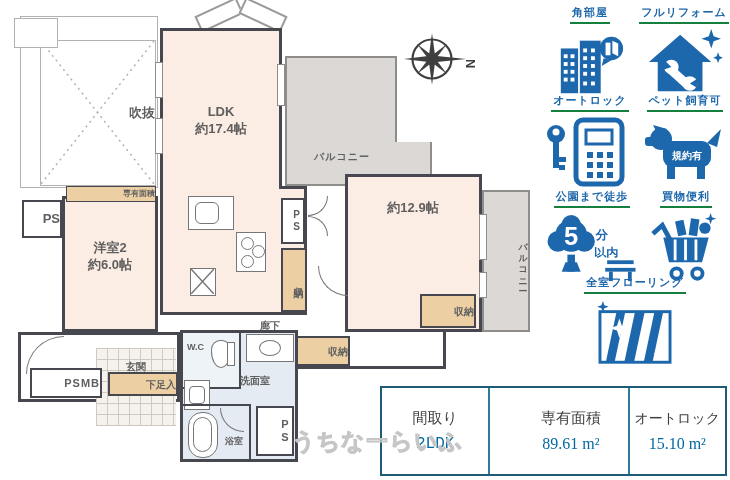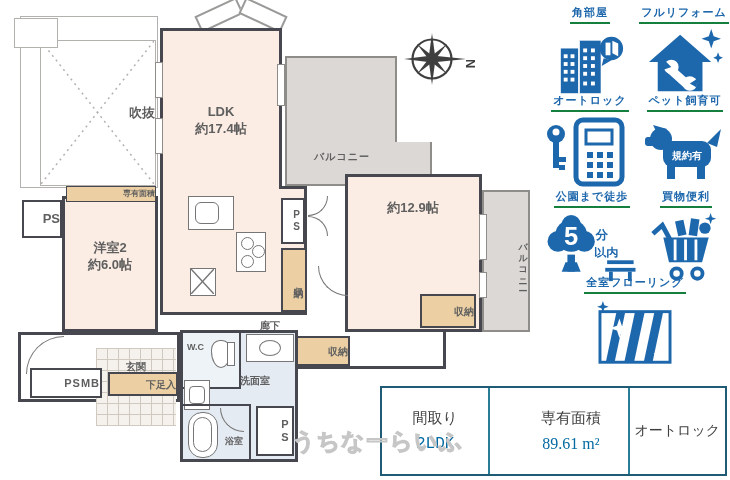--- a/index.html
+++ b/index.html
@@ -343,18 +343,19 @@
     <div class="tcol" style="flex:0 0 31%;">
       <div class="thead">間取り</div>
       <div class="tval">2LDK</div>
     </div>
     <div class="tcol" style="flex:0 0 33%;padding-left:24px;">
       <div class="thead">専有面積</div>
       <div class="tval">89.61 m²</div>
     </div>
     <div class="tcol" style="flex:1;">
       <div class="thead" style="font-size:14px;">オートロック</div>
+      <div class="tval">15.10 m²</div>
     </div>
   </div>
 
   <div class="abs wm" style="left:292px;top:426px;">うちなーらいふ</div>
 
 </div>
 
 </body></html>

